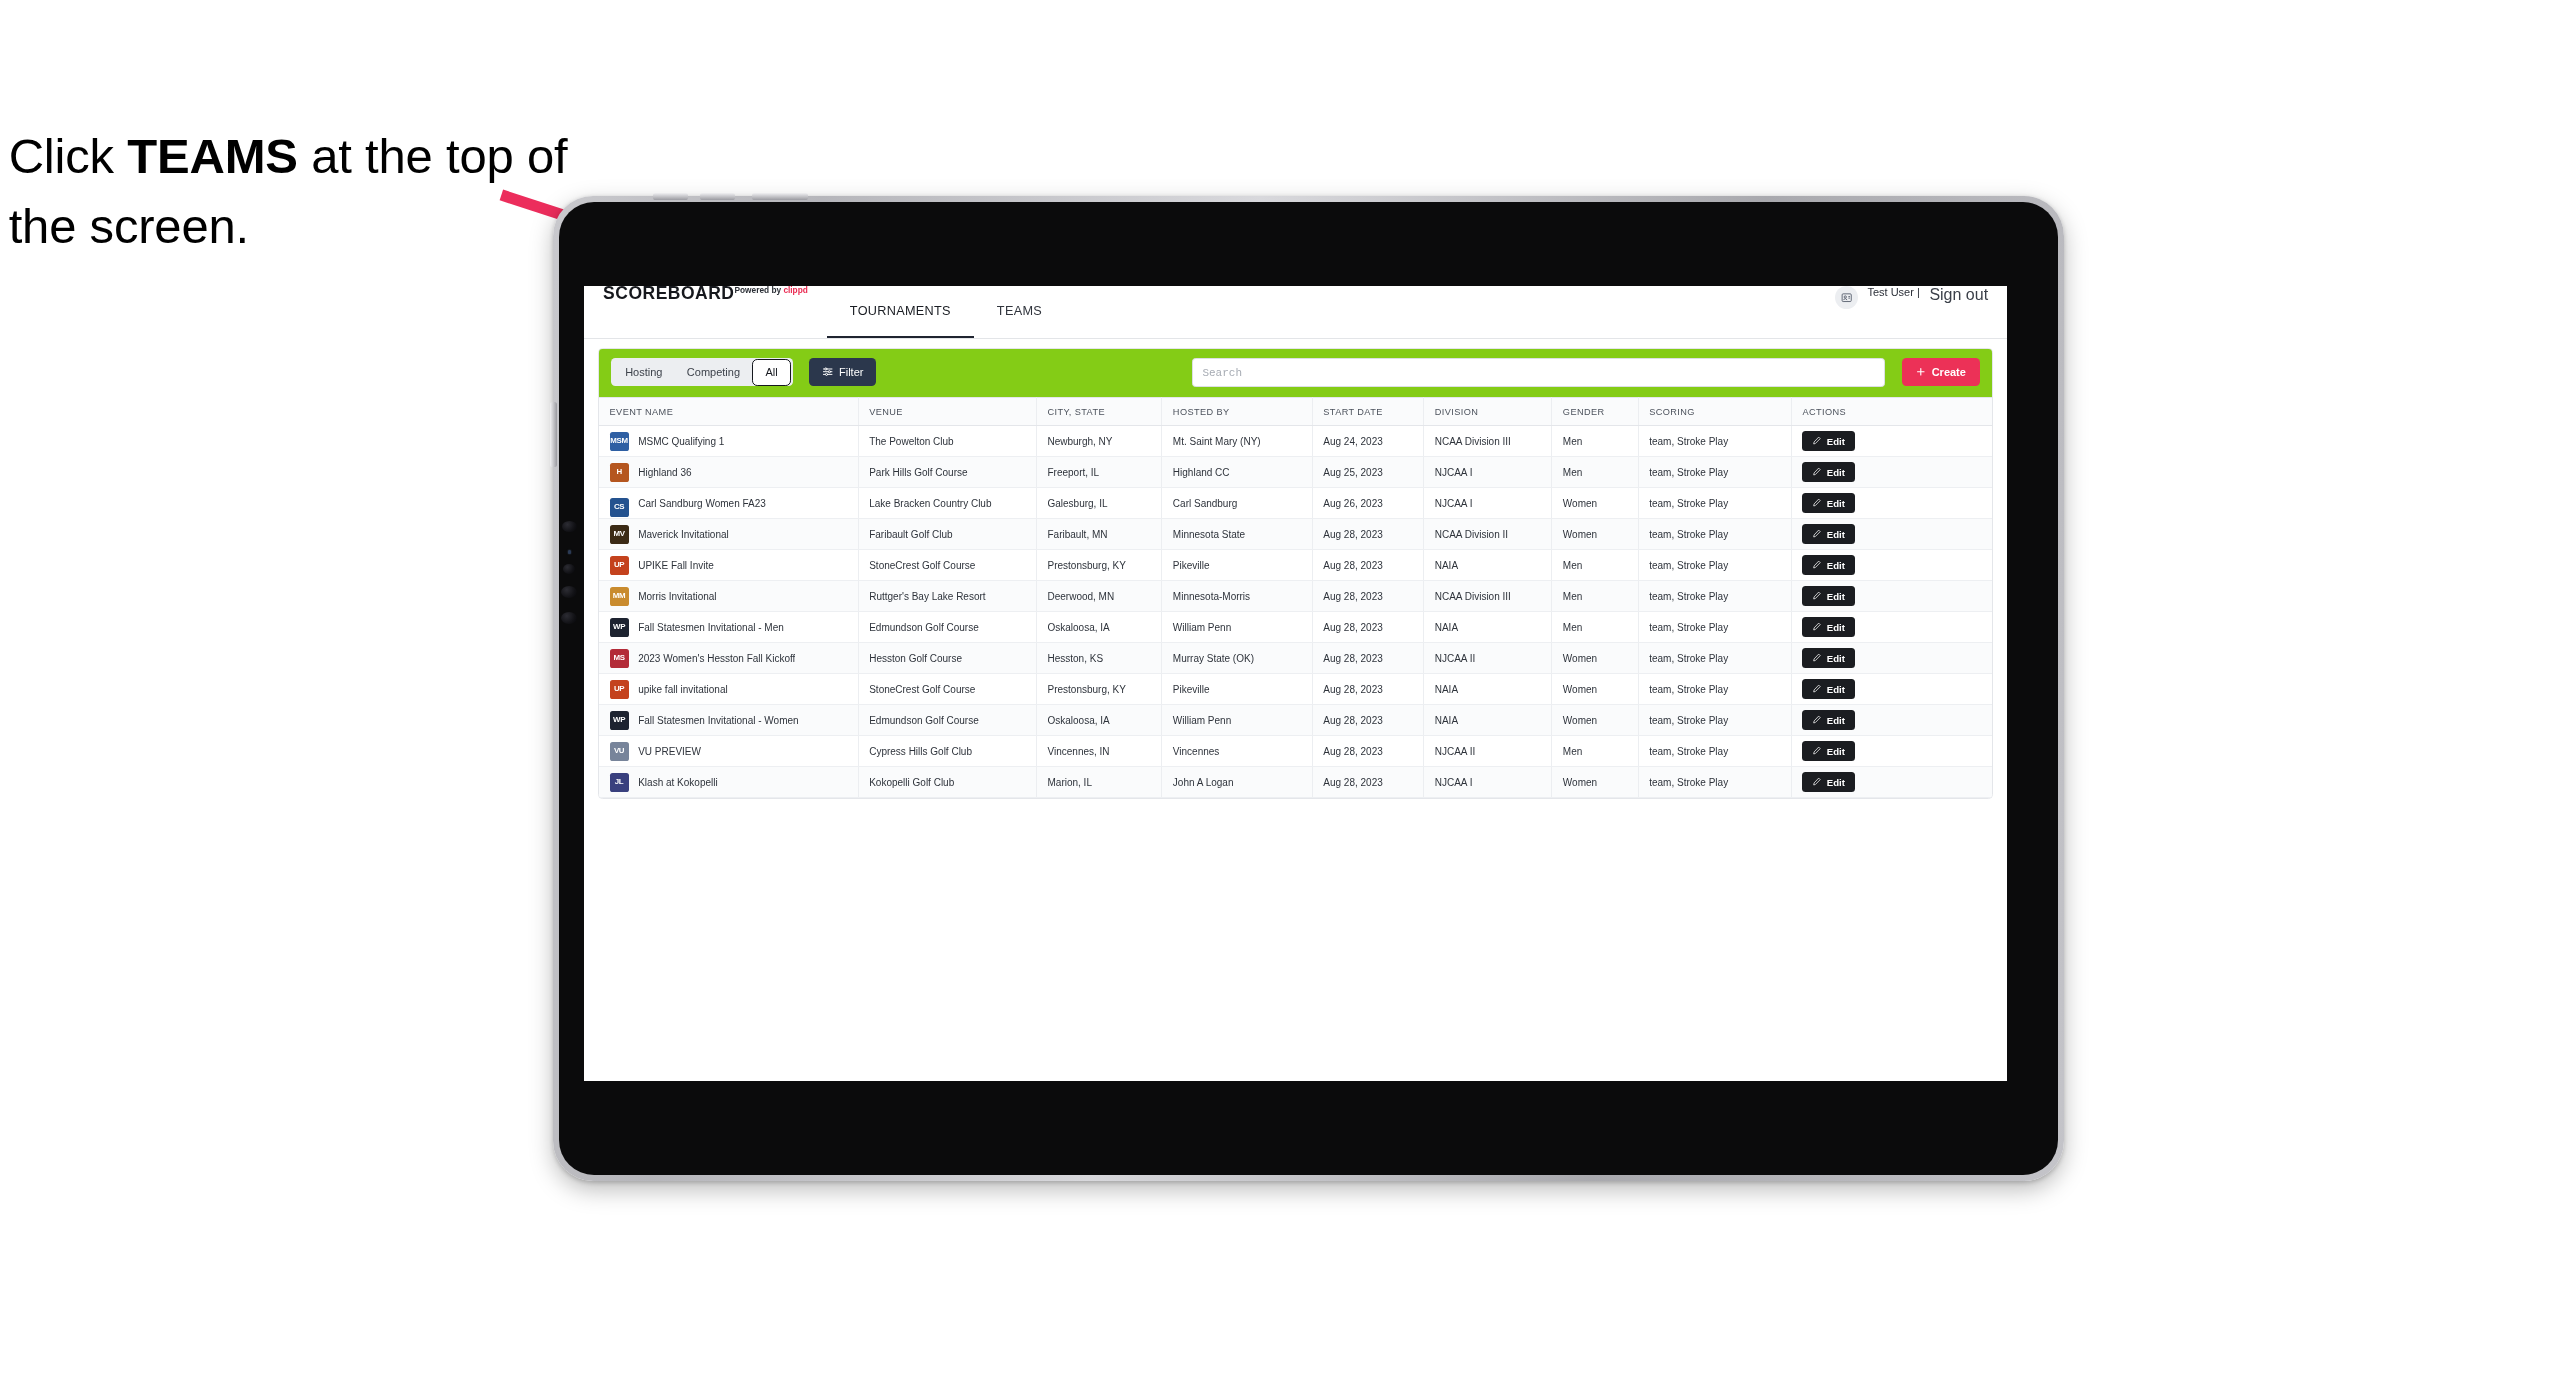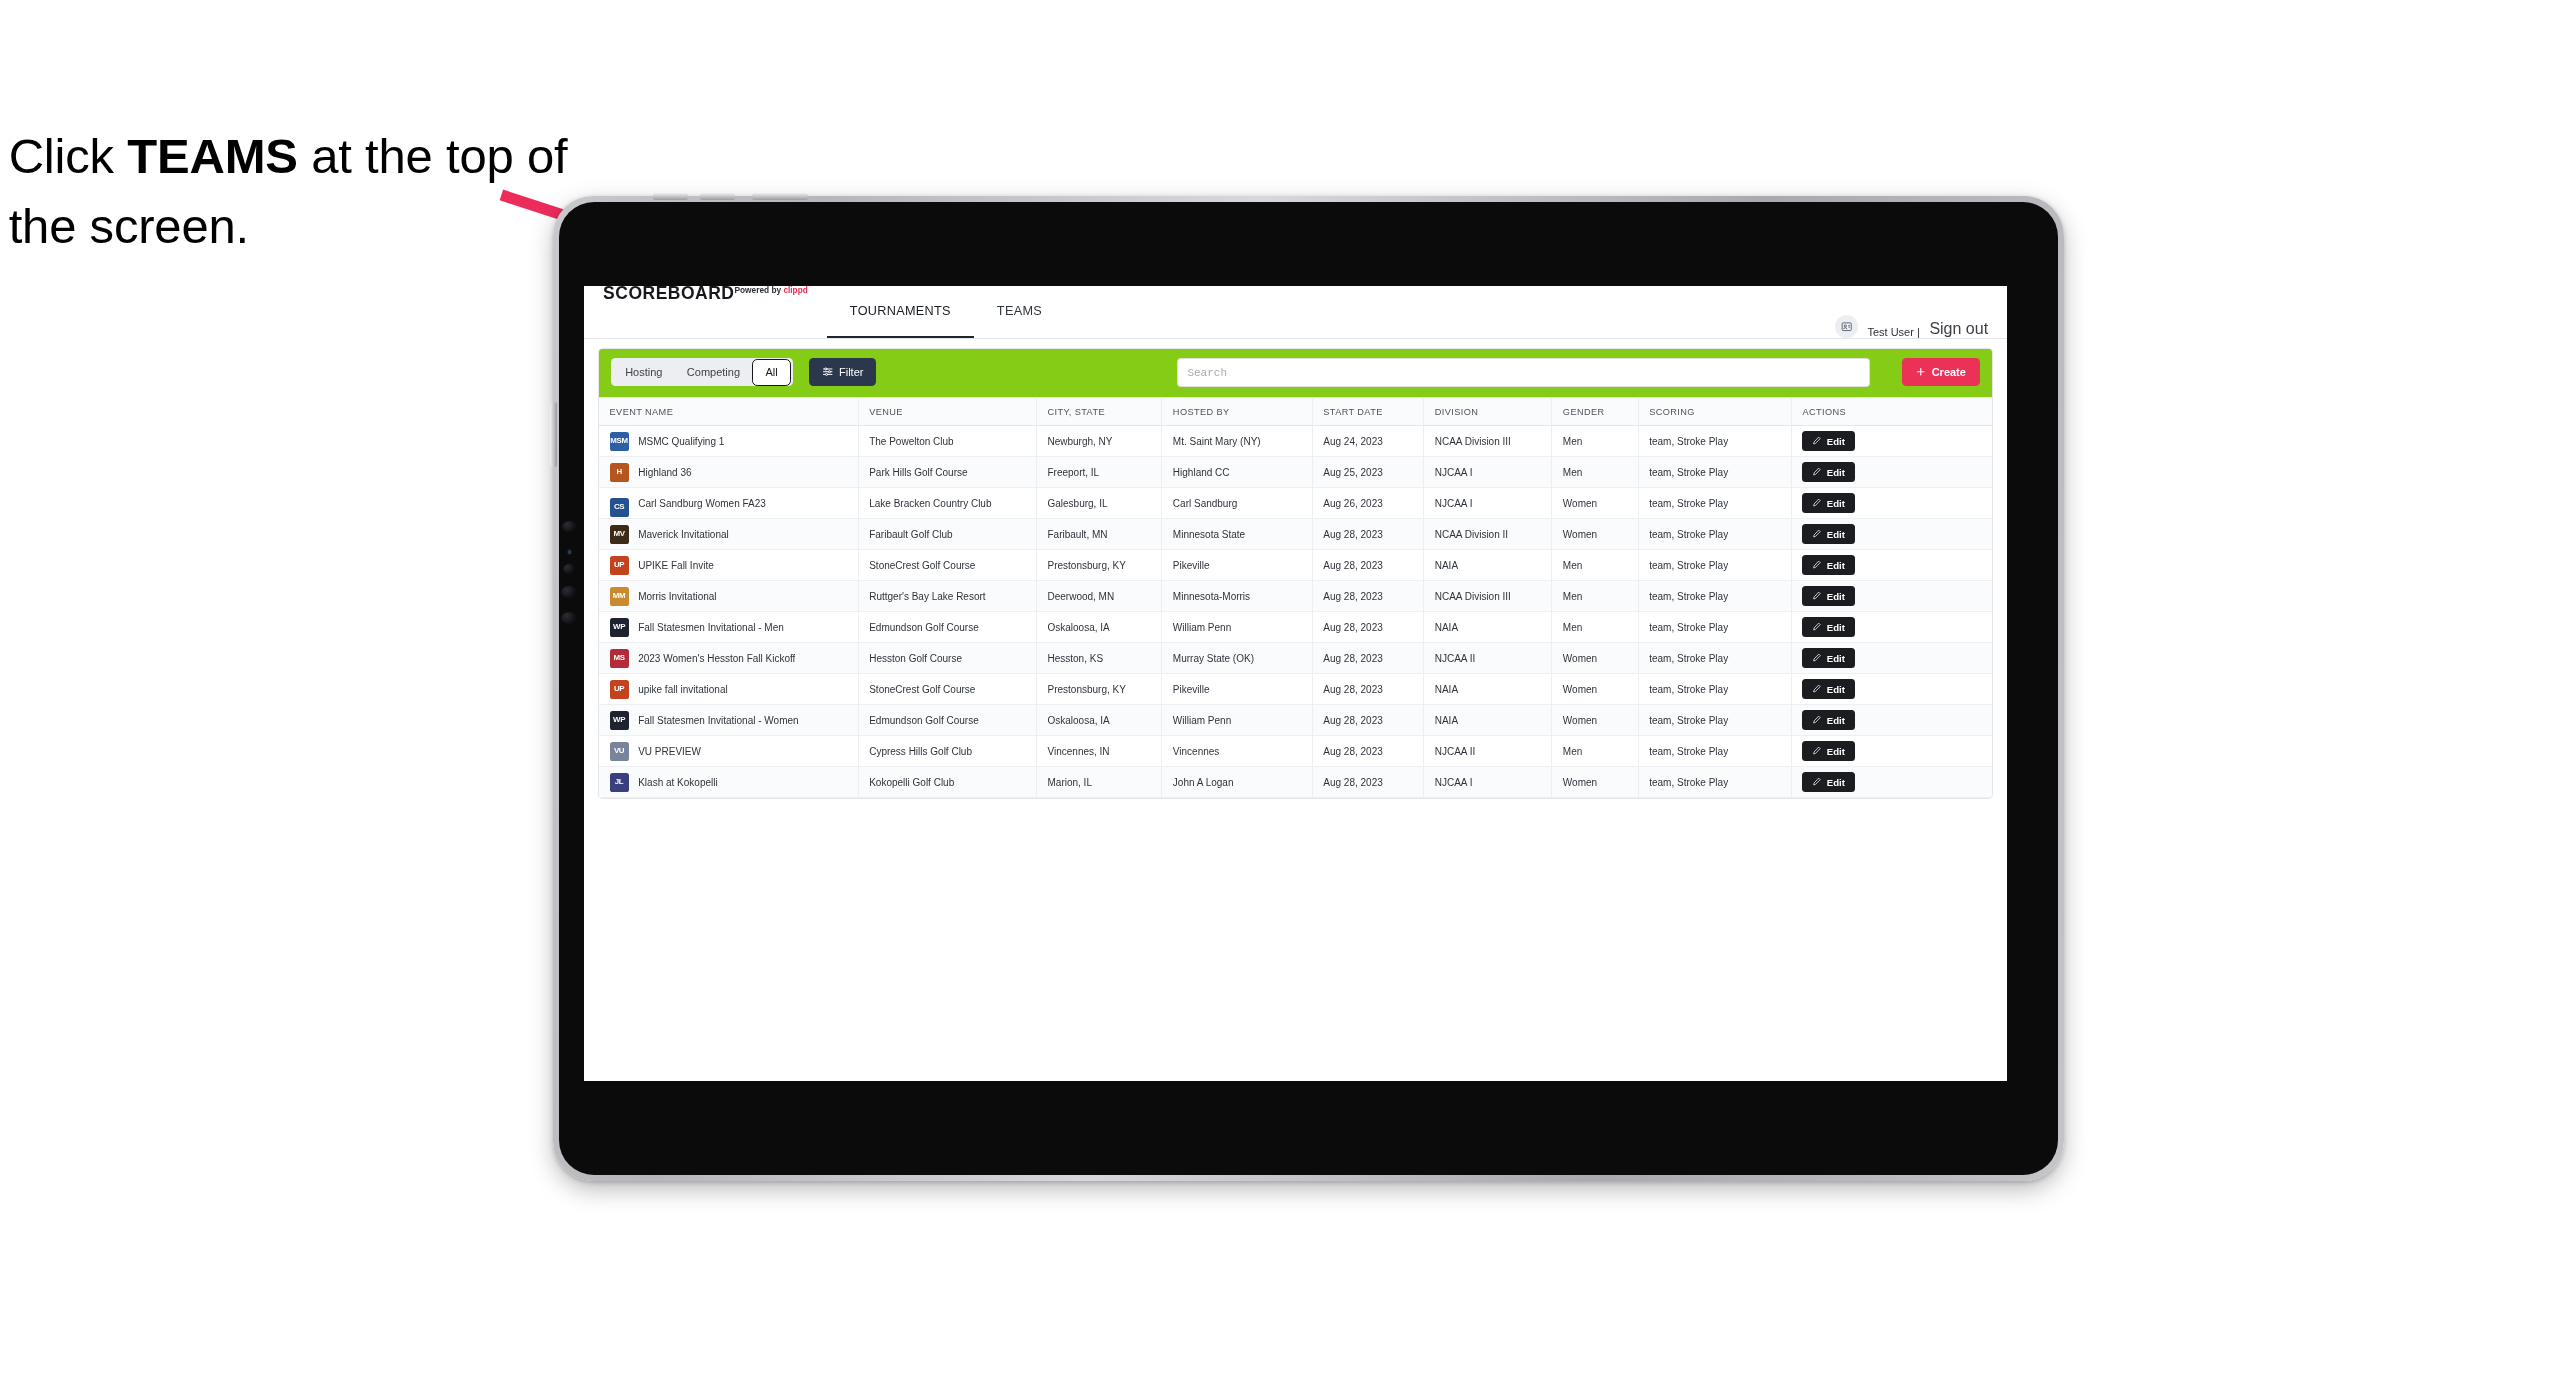--- a/index.html
+++ b/index.html
@@ -151,21 +151,21 @@
     white-space: nowrap;
     background: #ffffff;
   }
   .nav-tab.active {
     border-bottom-color: #1f2430;
     color: #1a1d23;
   }
   .header-spacer { flex: 1; }
   .header-right {
     display: flex;
-    align-items: flex-end;
+    align-items: flex-start;
     gap: 9.6px;
     padding-right: 19px;
   }
   .avatar {
     width: 23px; height: 23px;
     border-radius: 50%;
     background: #eceef1;
     display: flex; align-items: center; justify-content: center;
     color: #5a6270;
   }
@@ -254,21 +254,21 @@
     display: flex; align-items: center; gap: 6.1px;
     background: #ec3157;
     color: #ffffff;
     font-size: 11px;
     font-weight: 600;
     height: 28px;
     padding: 0 14px;
     border-radius: 4.4px;
     cursor: pointer;
     border: none;
-    margin-left: 16px;
+    margin-left: 1px;
     font-family: inherit;
   }
 
   
   table.grid {
     width: 100%;
     border-collapse: collapse;
     table-layout: fixed;
   }
   table.grid thead th {

